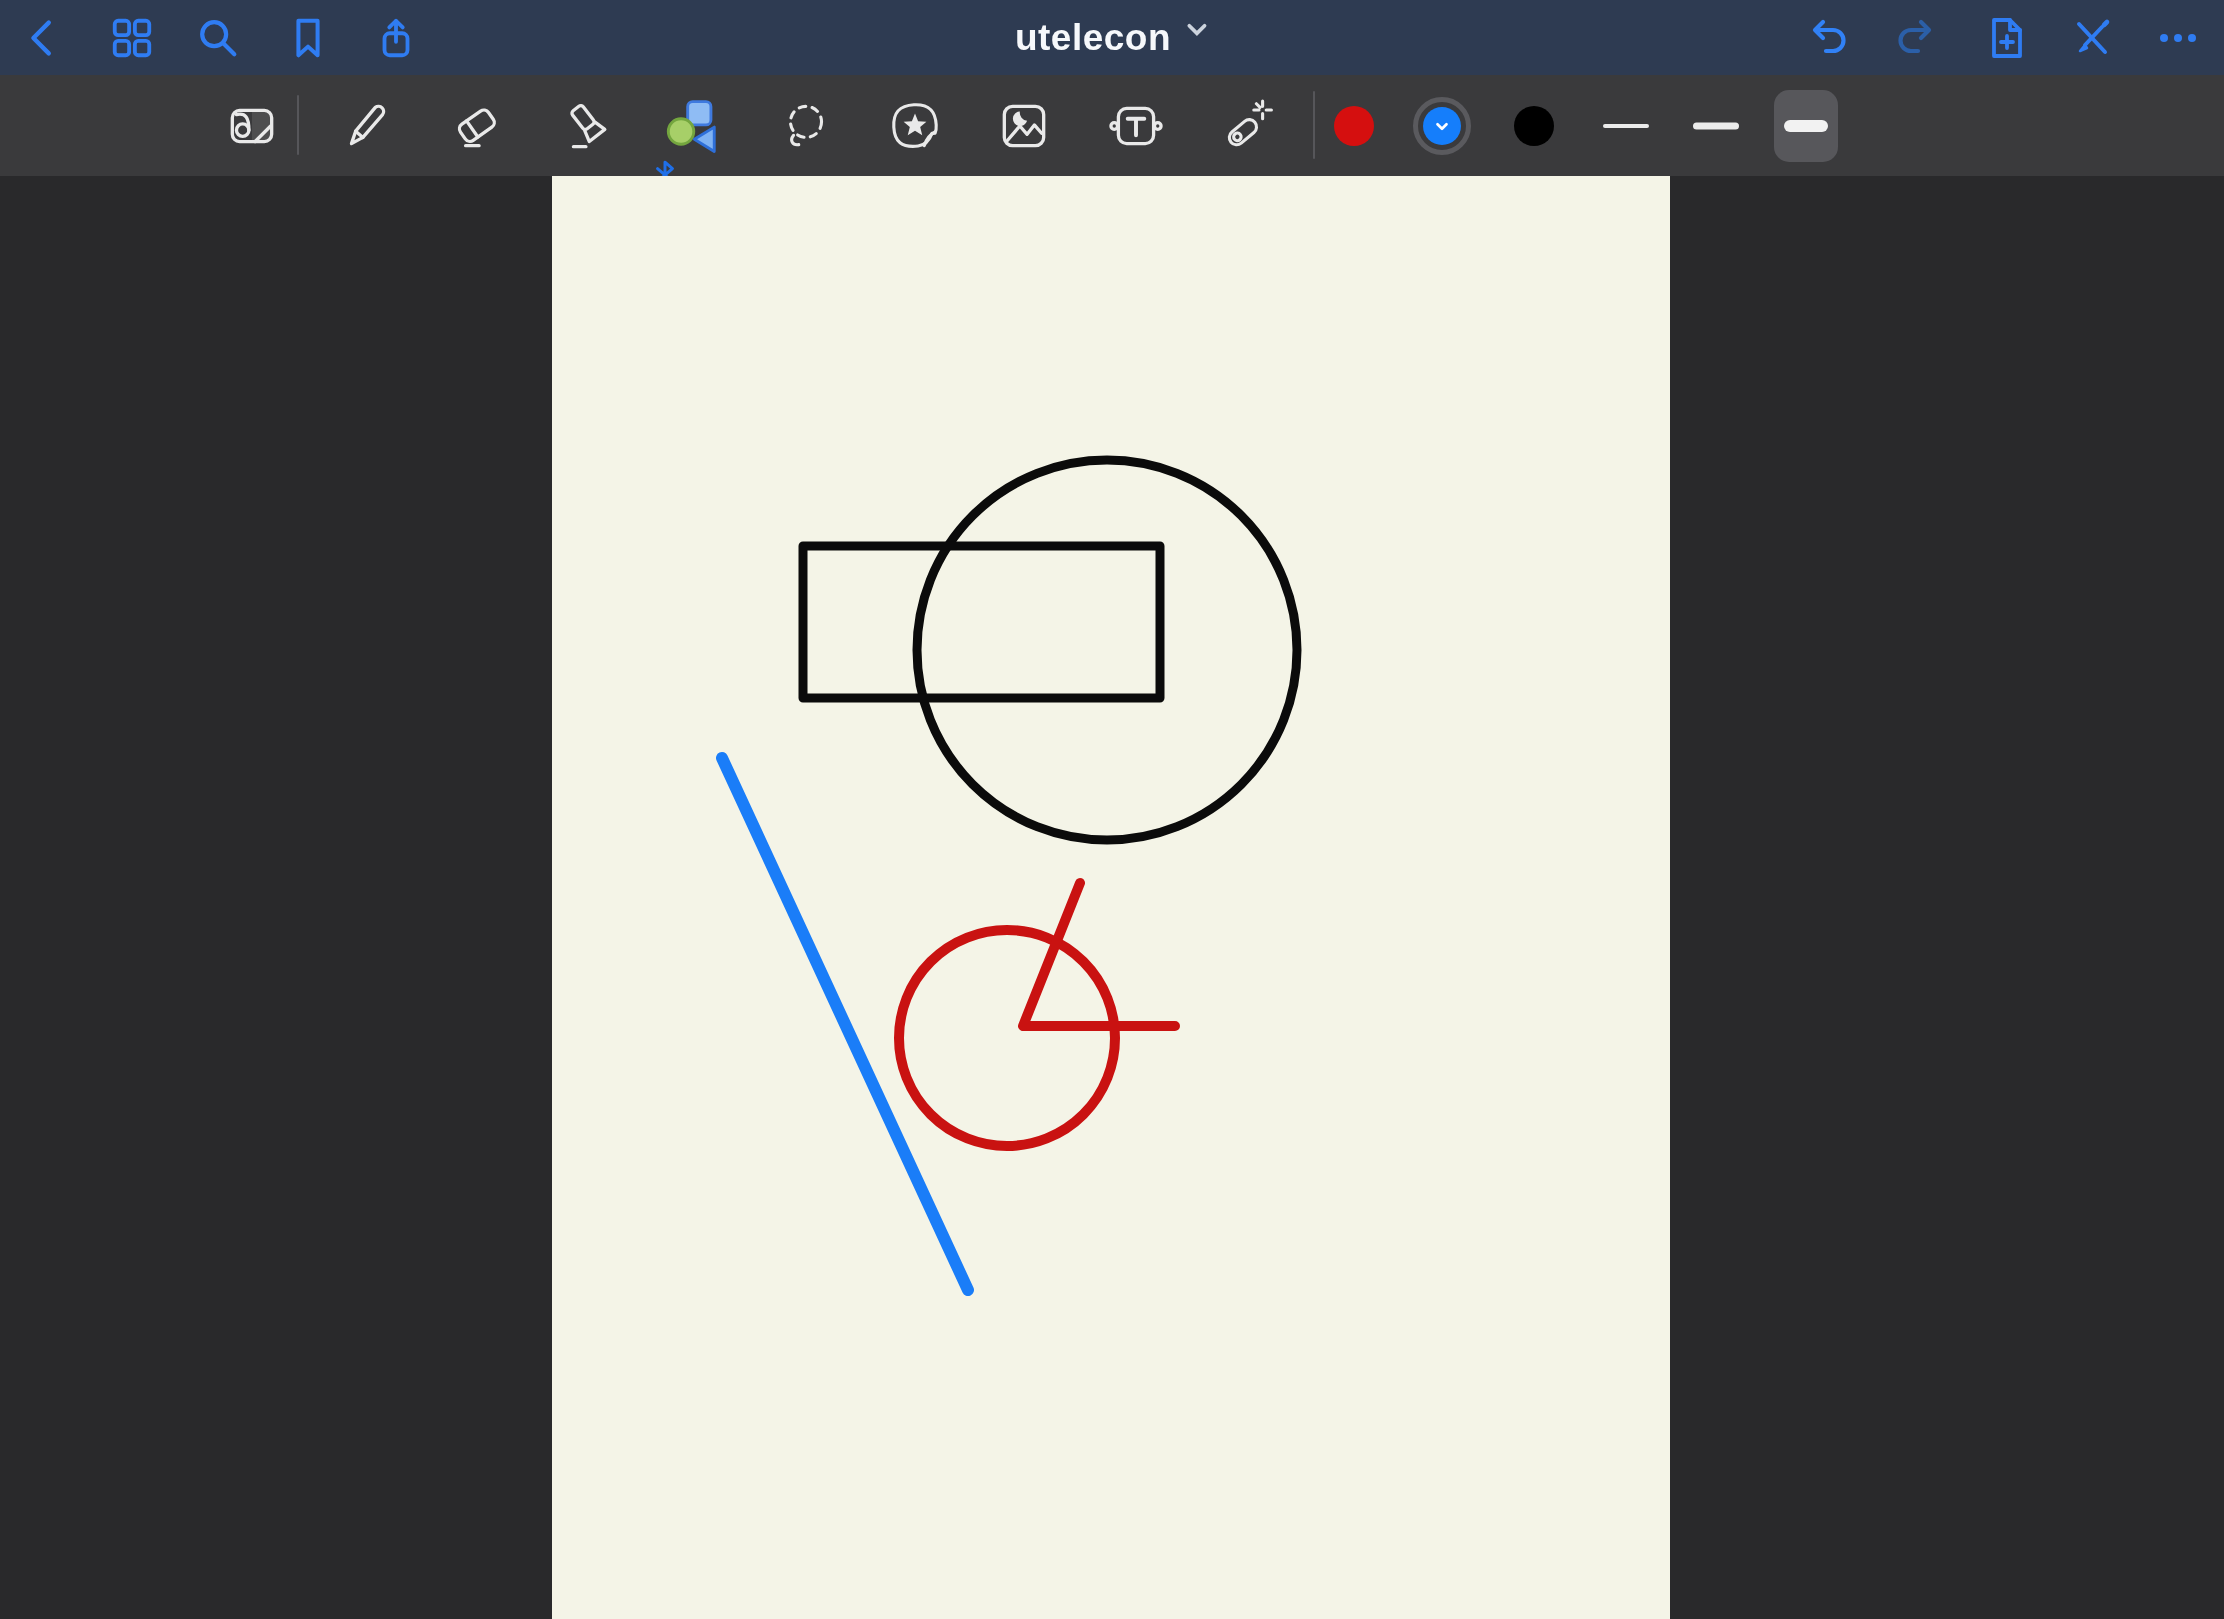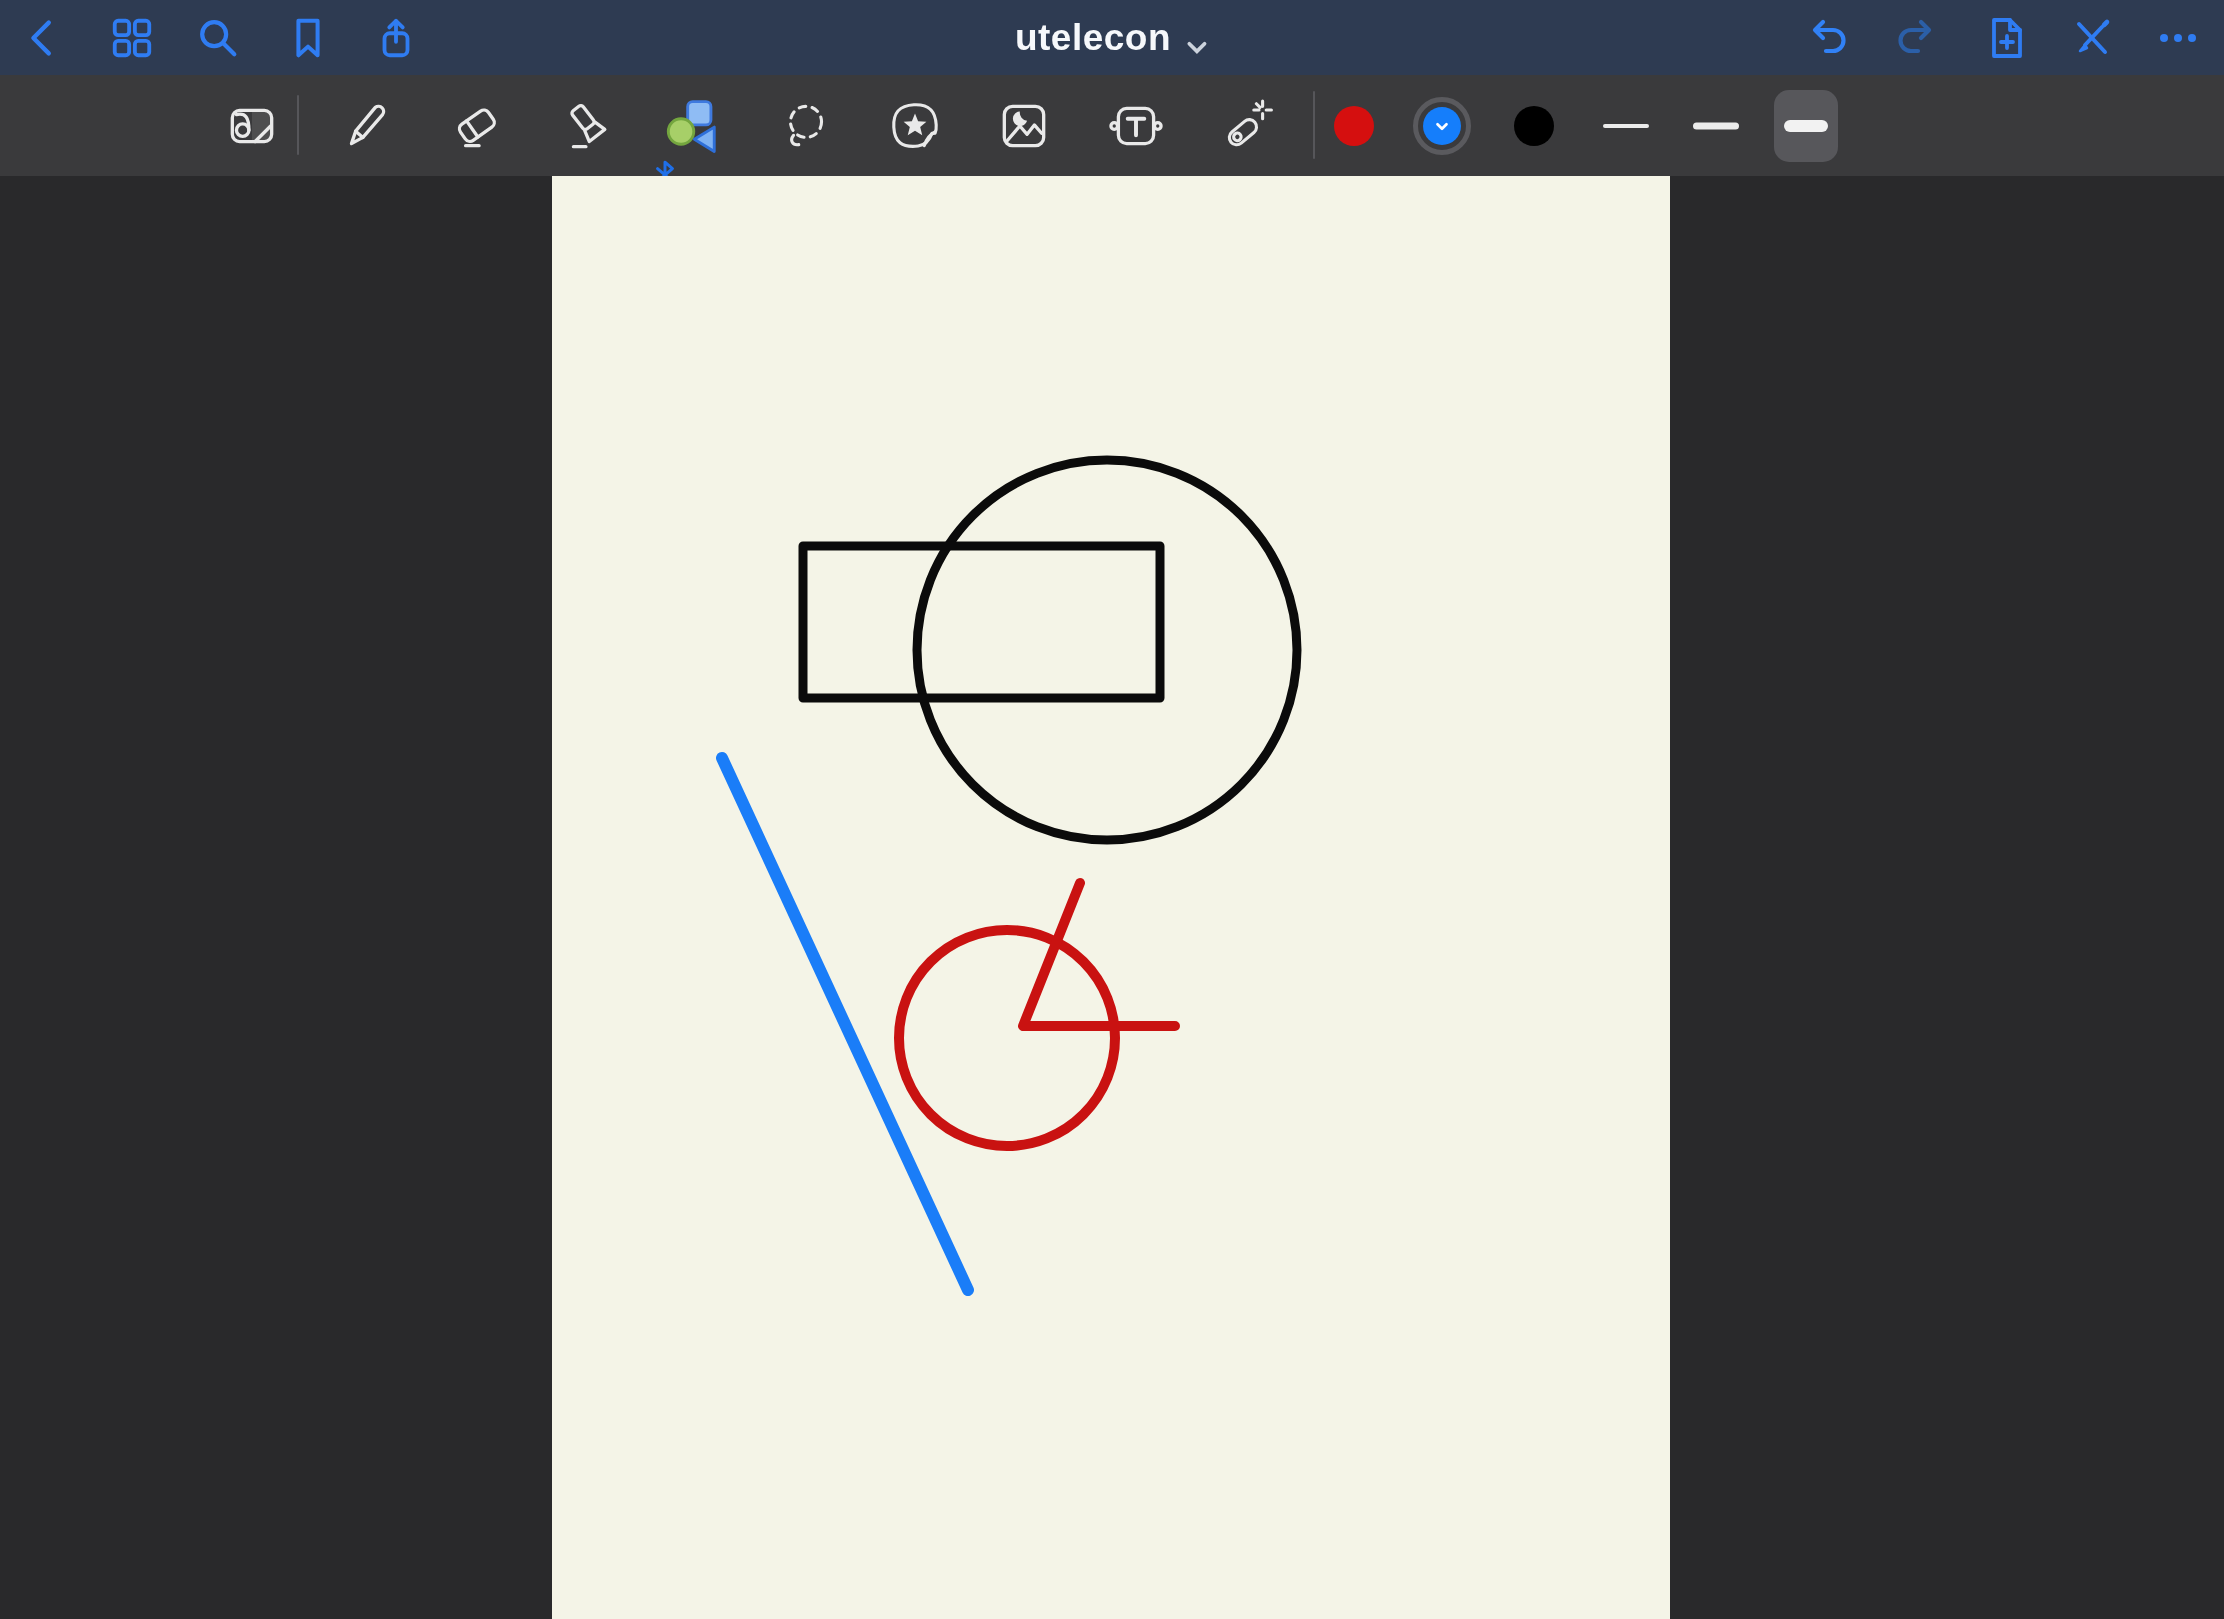--- a/index.html
+++ b/index.html
@@ -7,21 +7,21 @@
     width:2224px;height:1619px;position:relative;overflow:hidden;
     background:#29292b;font-family:"Liberation Sans",sans-serif;
     -webkit-font-smoothing:antialiased;
   }
   
   .navbar{position:absolute;left:0;top:0;width:2224px;height:75px;background:#2e3b52;}
   .nav-ic{position:absolute;top:50%;transform:translate(-50%,-50%);width:52px;height:52px;
     display:flex;align-items:center;justify-content:center;cursor:pointer;}
   .nav-ic svg{display:block;}
   .title-wrap{position:absolute;left:1112px;top:50%;transform:translate(-50%,-50%);
-    display:flex;align-items:flex-end;gap:14px;cursor:pointer;}
+    display:flex;align-items:flex-start;gap:14px;cursor:pointer;}
   .doc-title{color:#f6f8fb;font-size:37px;font-weight:700;letter-spacing:.5px;}
   
   .ribbon{position:absolute;left:0;top:75px;width:2224px;height:101px;background:#3a3a3c;}
   .tool{position:absolute;top:50%;transform:translate(-50%,-50%);width:64px;height:64px;
     display:flex;align-items:center;justify-content:center;cursor:pointer;}
   .divider{position:absolute;top:14px;width:2px;height:68px;background:#56565a;border-radius:1px;}
   .swatch{position:absolute;top:50%;transform:translate(-50%,-50%);border-radius:50%;cursor:pointer;}
   .swatch.plain{width:40px;height:40px;}
   .swatch-sel{width:58px;height:58px;border:5px solid #5a5a5e;box-sizing:border-box;
     display:flex;align-items:center;justify-content:center;background:transparent;}

